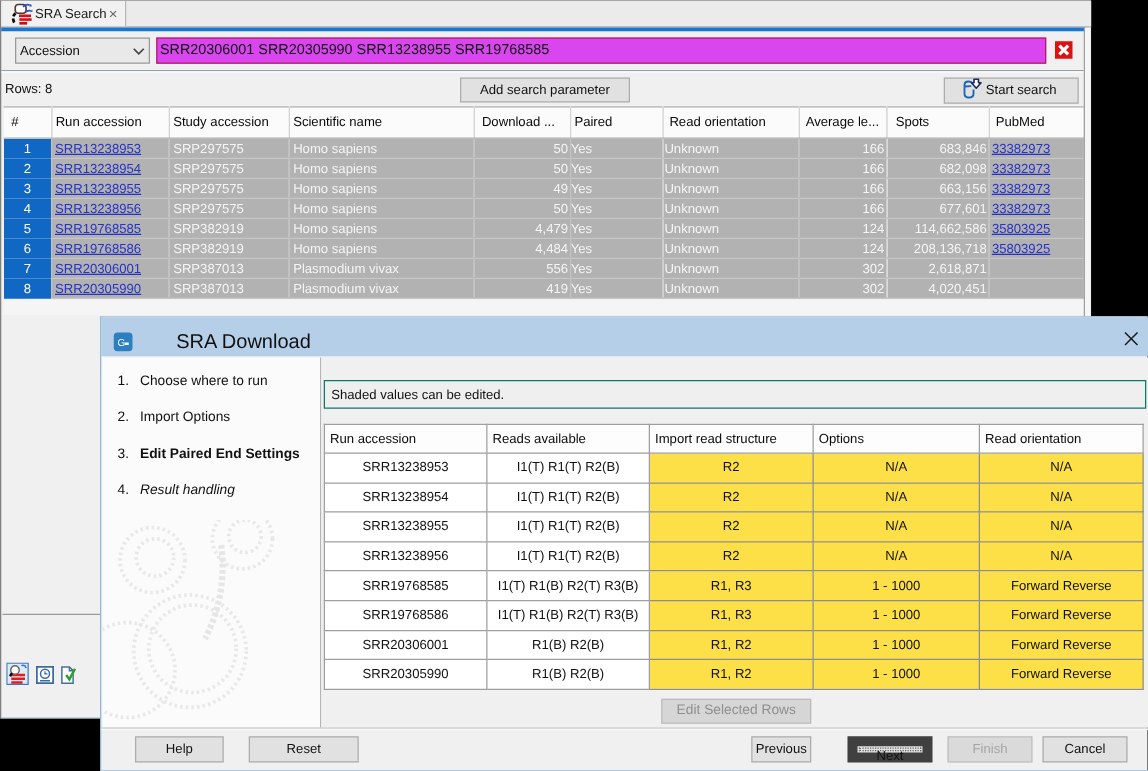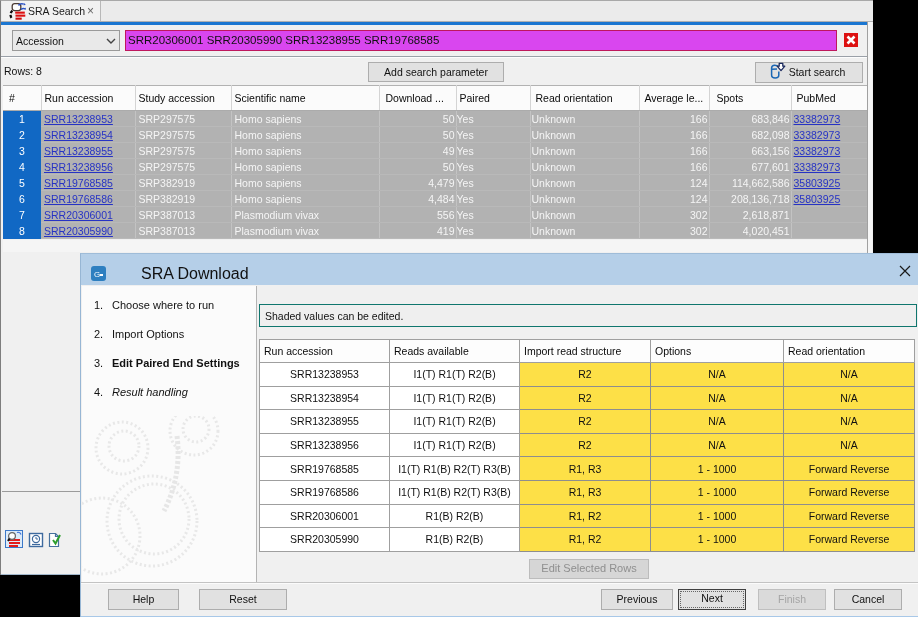--- a/index.html
+++ b/index.html
@@ -58,22 +58,22 @@
 #dtable th { background:#fdfdfd; font-weight:normal; text-align:left; color:#0a0a0a; border:1px solid #9f9f9f; height:23px; padding:0 0 0 4px; font-size:10.5px; }
 #dtable td { height:23.6px; text-align:center; color:#111; border:1px solid #9f9f9f; padding:0; }
 #dtable td.sh { background:#fde047; border-color:#8e8e8e; }
 #dtable { border:1px solid #7f7f7f; }
 #editbtn { position:absolute; left:448px; top:305px; width:120px; height:20px; background:#d6d6d6; border:1px solid #bcbcbc; font-size:11px; color:#8f8f8f; text-align:center; line-height:17px; }
 #dfootsep { position:absolute; left:0; top:328px; width:838px; height:1px; background:#c3c3c3; }
 #dfootsep2 { position:absolute; left:0; top:329px; width:838px; height:1px; background:#fbfbfb; }
 .fbtn { position:absolute; top:335px; height:21px; background:#e1e1e1; border:1px solid #adadad; font-size:10.5px; color:#111; text-align:center; line-height:19px; }
 #fhelp { left:27px; width:71px; }
 #freset { left:104px; width:88px;margin-left:14px; }
-#fprev { left:520px; width:72px; }
-#fnext { left:597px; width:68px; border:1px solid #404040; line-height:16px; }
+#fprev { left:520px; width:48px; }
+#fnext { left:597px; width:68px; border:8px solid #404040; line-height:16px; }
 #fnext .dot { position:absolute; left:1px; top:1px; right:1px; bottom:1px; border:1px dotted #666; }
 #ffinish { left:677px; width:68px; background:#dadada; border-color:#bfbfbf; color:#a5a5a5; }
 #fcancel { left:753px; width:68px; }
 #dbottom { position:absolute; left:0; top:362px; width:838px; height:3px; background:#a8c8e8; }
 </style>
 </head>
 <body>
 <div id="mainwin">
   <div id="tabbar"></div>
   <div id="tab"></div>

